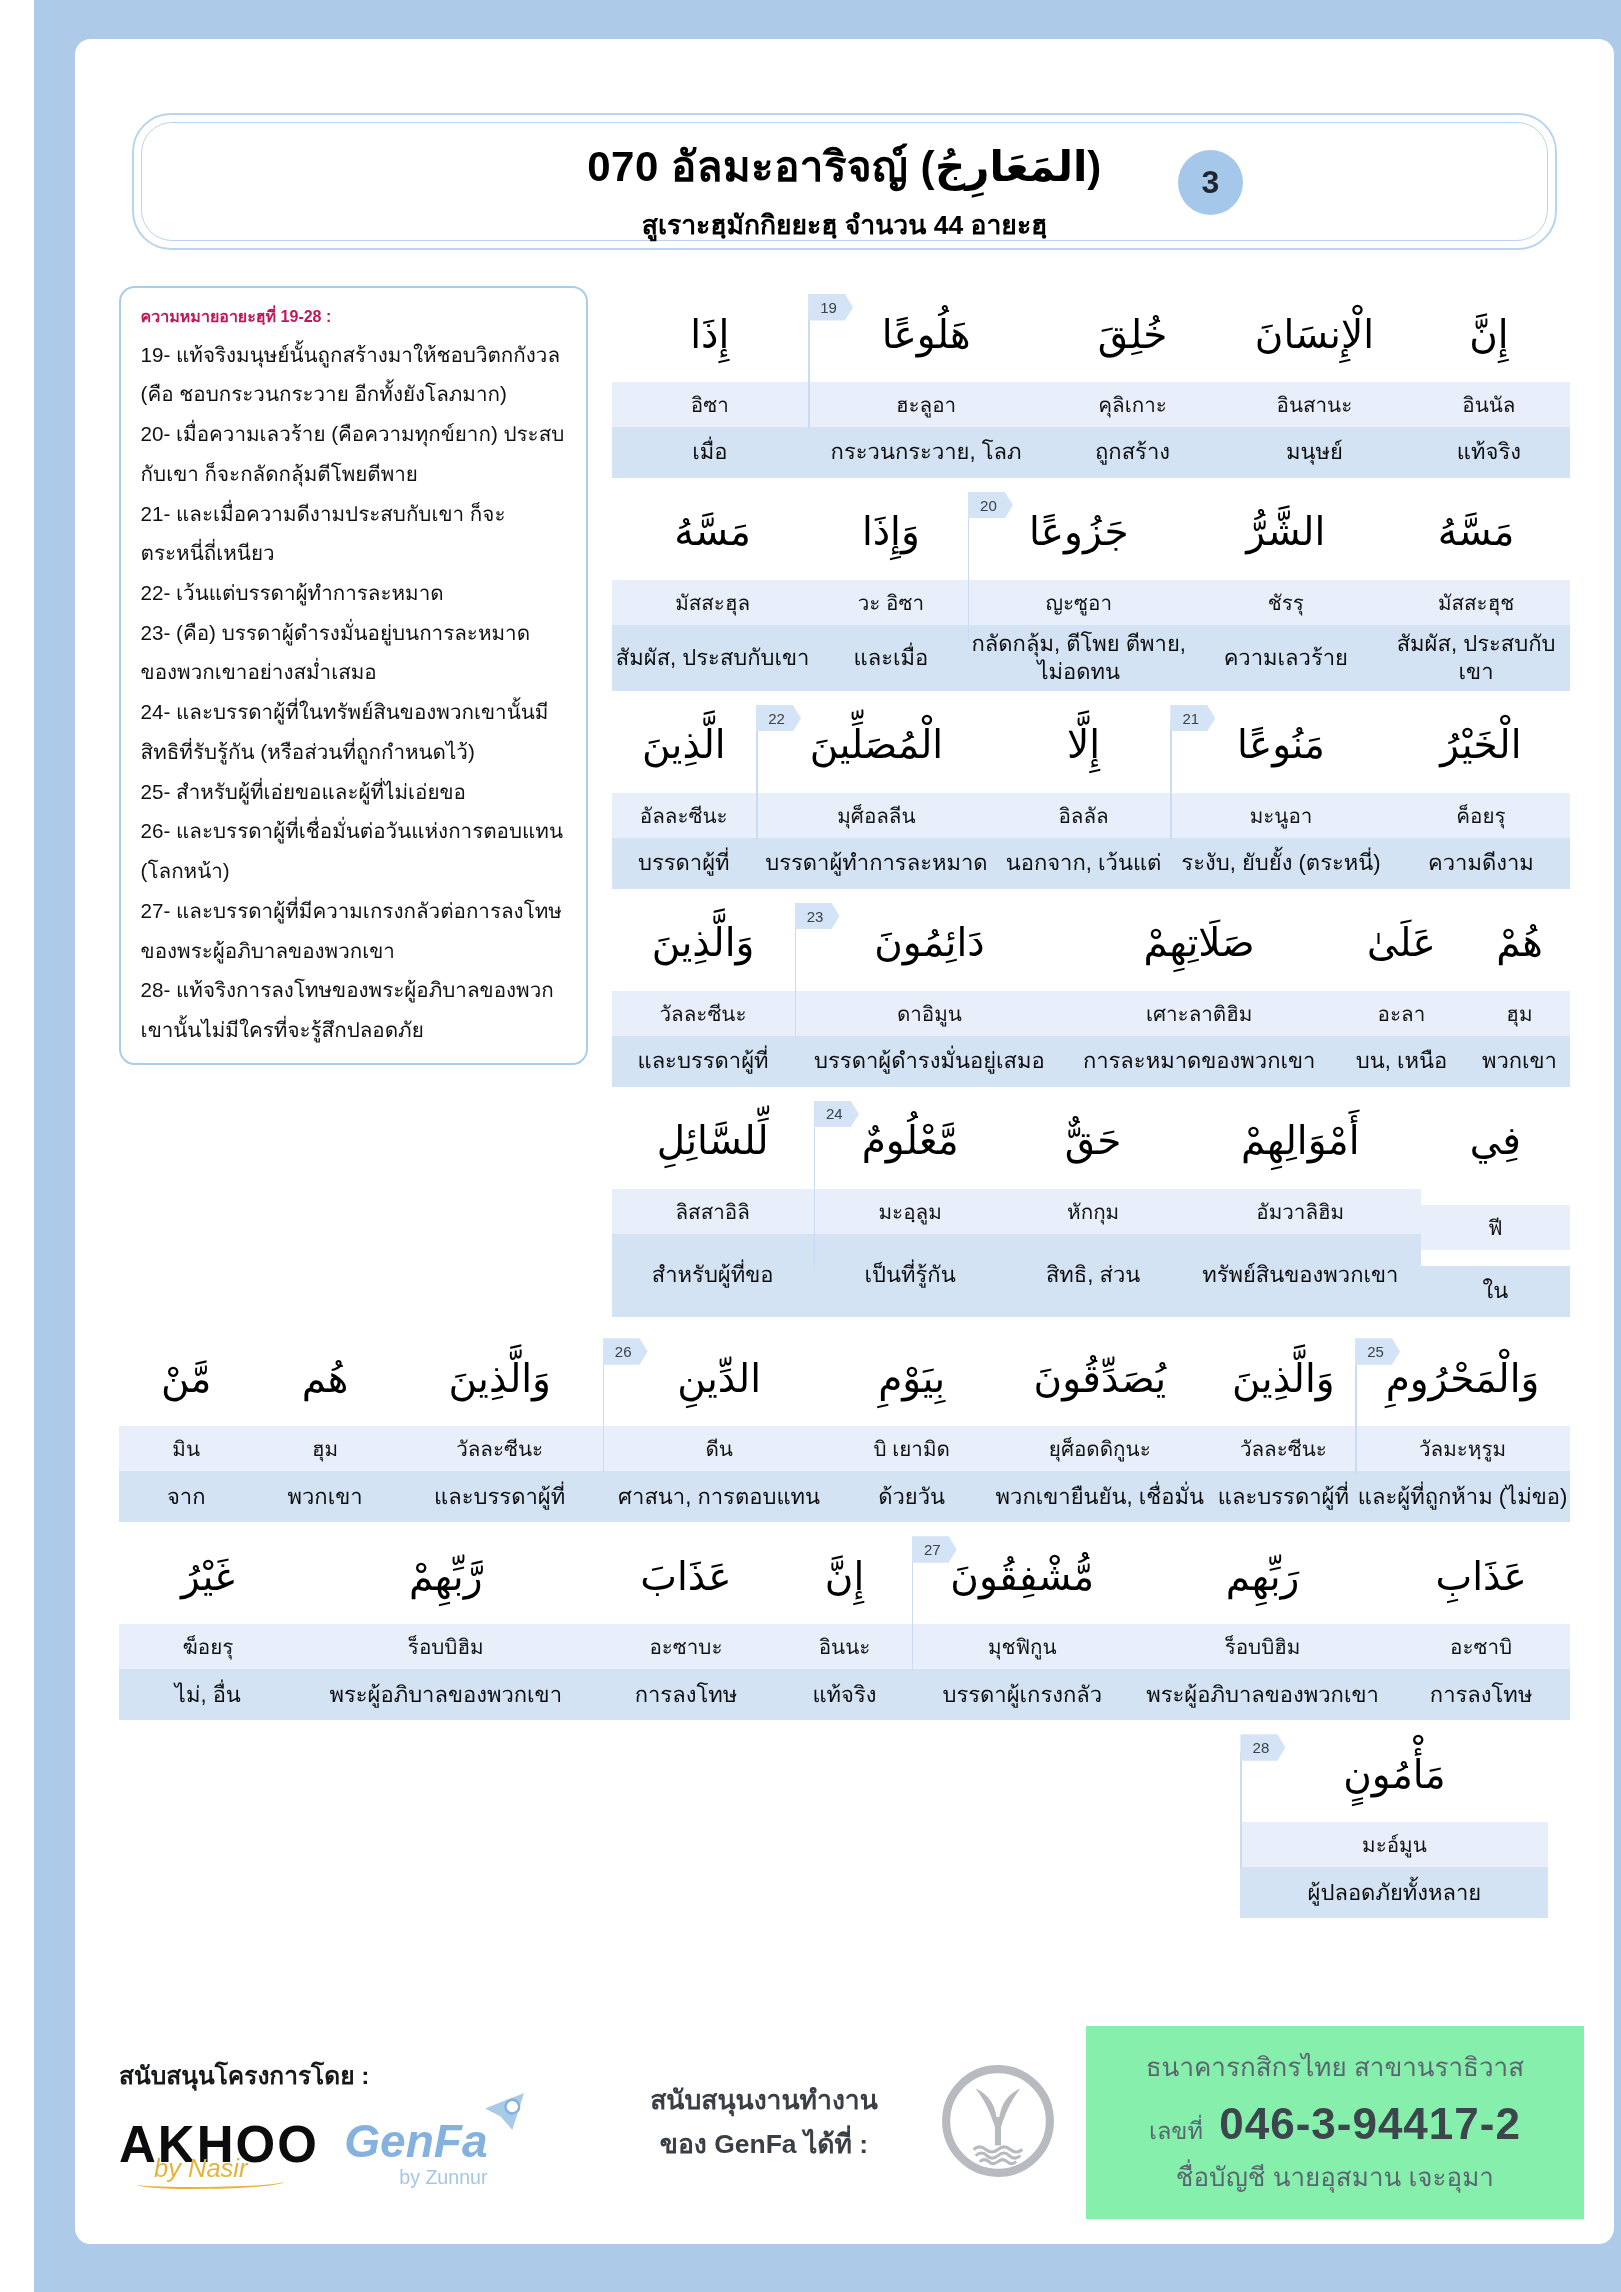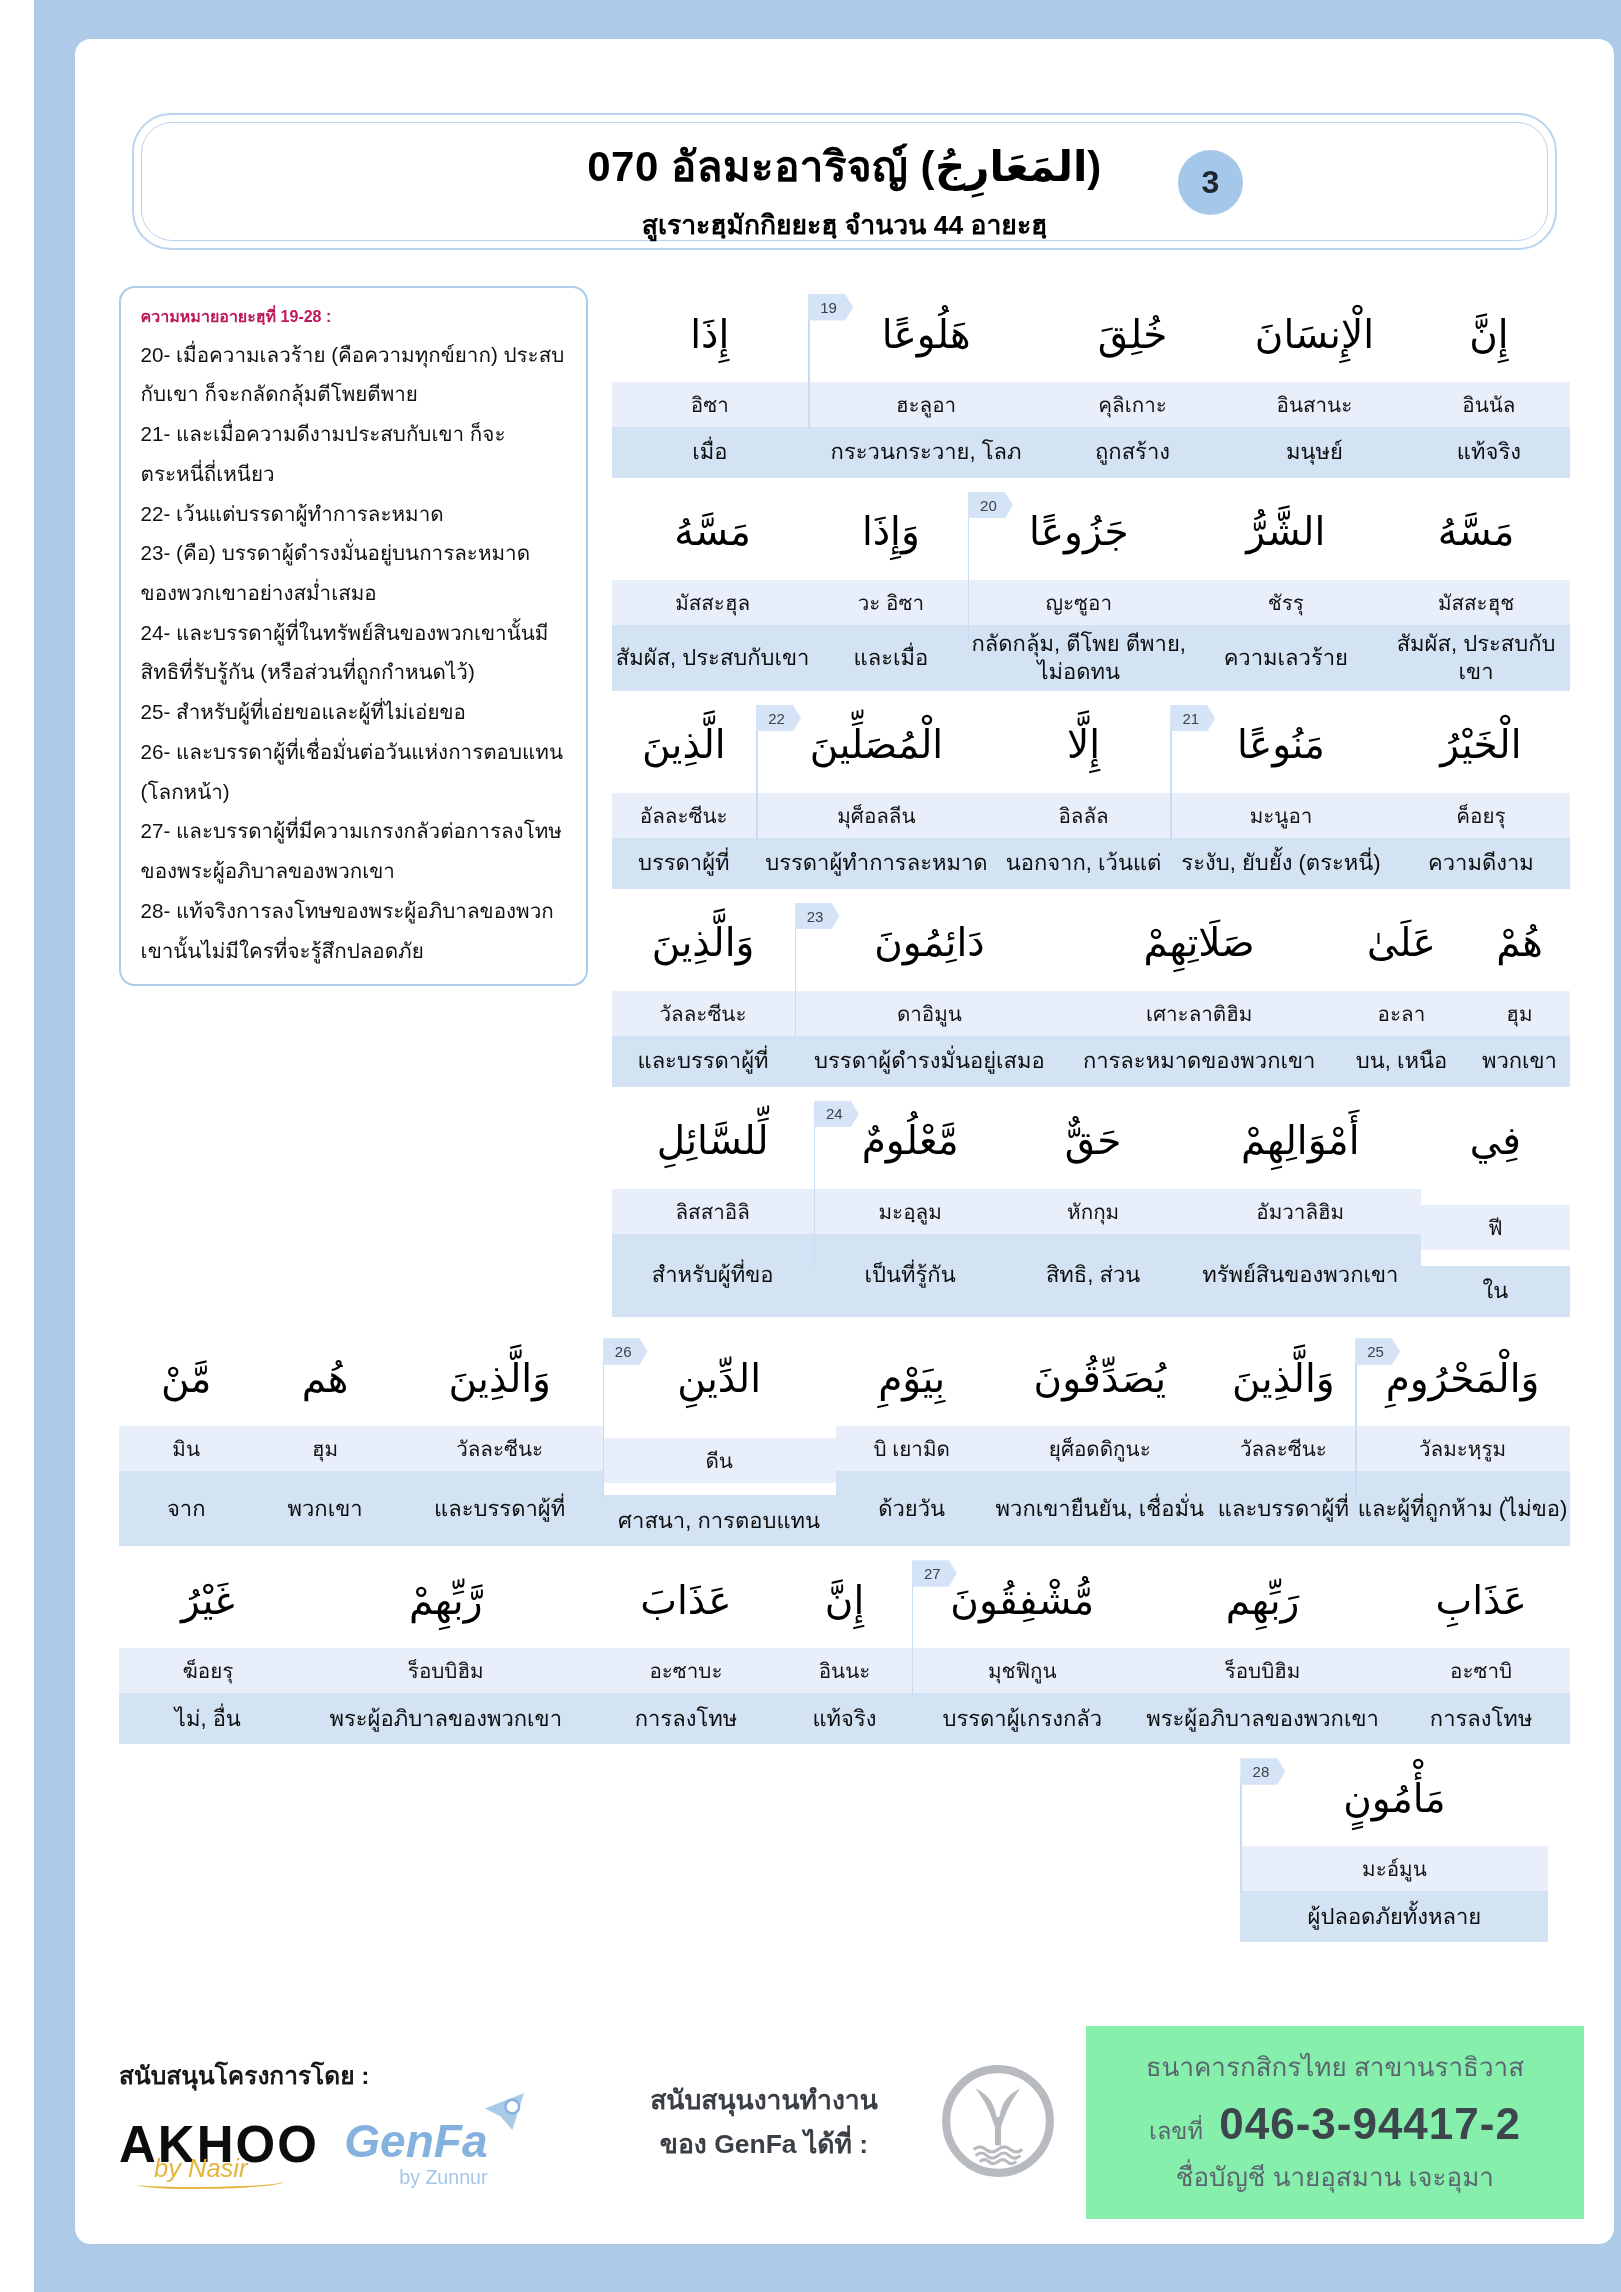--- a/index.html
+++ b/index.html
@@ -79,20 +79,21 @@
         <div class="page-subtitle">สูเราะฮฺมักกิยยะฮฺ จำนวน 44 อายะฮฺ</div>
       </div>
       <div class="num-circle">3</div>
     </div>
 
     <div class="content">
       <div class="top-section">
         <div class="meanings">
           <h3>ความหมายอายะฮฺที่ 19-28 :</h3>
           <div id="meanings-lines">
+              <p>19- แท้จริงมนุษย์นั้นถูกสร้างมาให้ชอบวิตกกังวล (คือ ชอบกระวนกระวาย อีกทั้งยังโลภมาก)</p>
               <p>20- เมื่อความเลวร้าย (คือความทุกข์ยาก) ประสบกับเขา ก็จะกลัดกลุ้มตีโพยตีพาย</p>
               <p>21- และเมื่อความดีงามประสบกับเขา ก็จะตระหนี่ถี่เหนียว</p>
               <p>22- เว้นแต่บรรดาผู้ทำการละหมาด</p>
               <p>23- (คือ) บรรดาผู้ดำรงมั่นอยู่บนการละหมาดของพวกเขาอย่างสม่ำเสมอ</p>
               <p>24- และบรรดาผู้ที่ในทรัพย์สินของพวกเขานั้นมีสิทธิที่รับรู้กัน (หรือส่วนที่ถูกกำหนดไว้)</p>
               <p>25- สำหรับผู้ที่เอ่ยขอและผู้ที่ไม่เอ่ยขอ</p>
               <p>26- และบรรดาผู้ที่เชื่อมั่นต่อวันแห่งการตอบแทน (โลกหน้า)</p>
               <p>27- และบรรดาผู้ที่มีความเกรงกลัวต่อการลงโทษของพระผู้อภิบาลของพวกเขา</p>
               <p>28- แท้จริงการลงโทษของพระผู้อภิบาลของพวกเขานั้นไม่มีใครที่จะรู้สึกปลอดภัย</p>
             </div>
@@ -251,21 +252,21 @@
             <div class="cell" style="flex-grow: 1.6;">
               <div class="ar">هُم</div>
               <div class="tr">ฮุม</div>
               <div class="th">พวกเขา</div>
             </div>
             <div class="cell" style="flex-grow: 2.3;">
               <div class="ar">وَالَّذِينَ</div>
               <div class="tr">วัลละซีนะ</div>
               <div class="th">และบรรดาผู้ที่</div>
             </div>
-            <div class="cell has-marker" style="flex-grow: 2.6; gap: 12px;">
+            <div class="cell has-marker" style="flex-grow: 2.6;">
               <div class="vbadge">26</div>
               <div class="ar">الدِّينِ</div>
               <div class="tr">ดีน</div>
               <div class="th">ศาสนา, การตอบแทน</div>
             </div>
             <div class="cell" style="flex-grow: 1.7;">
               <div class="ar">بِيَوْمِ</div>
               <div class="tr">บิ เยามิด</div>
               <div class="th">ด้วยวัน</div>
             </div>

